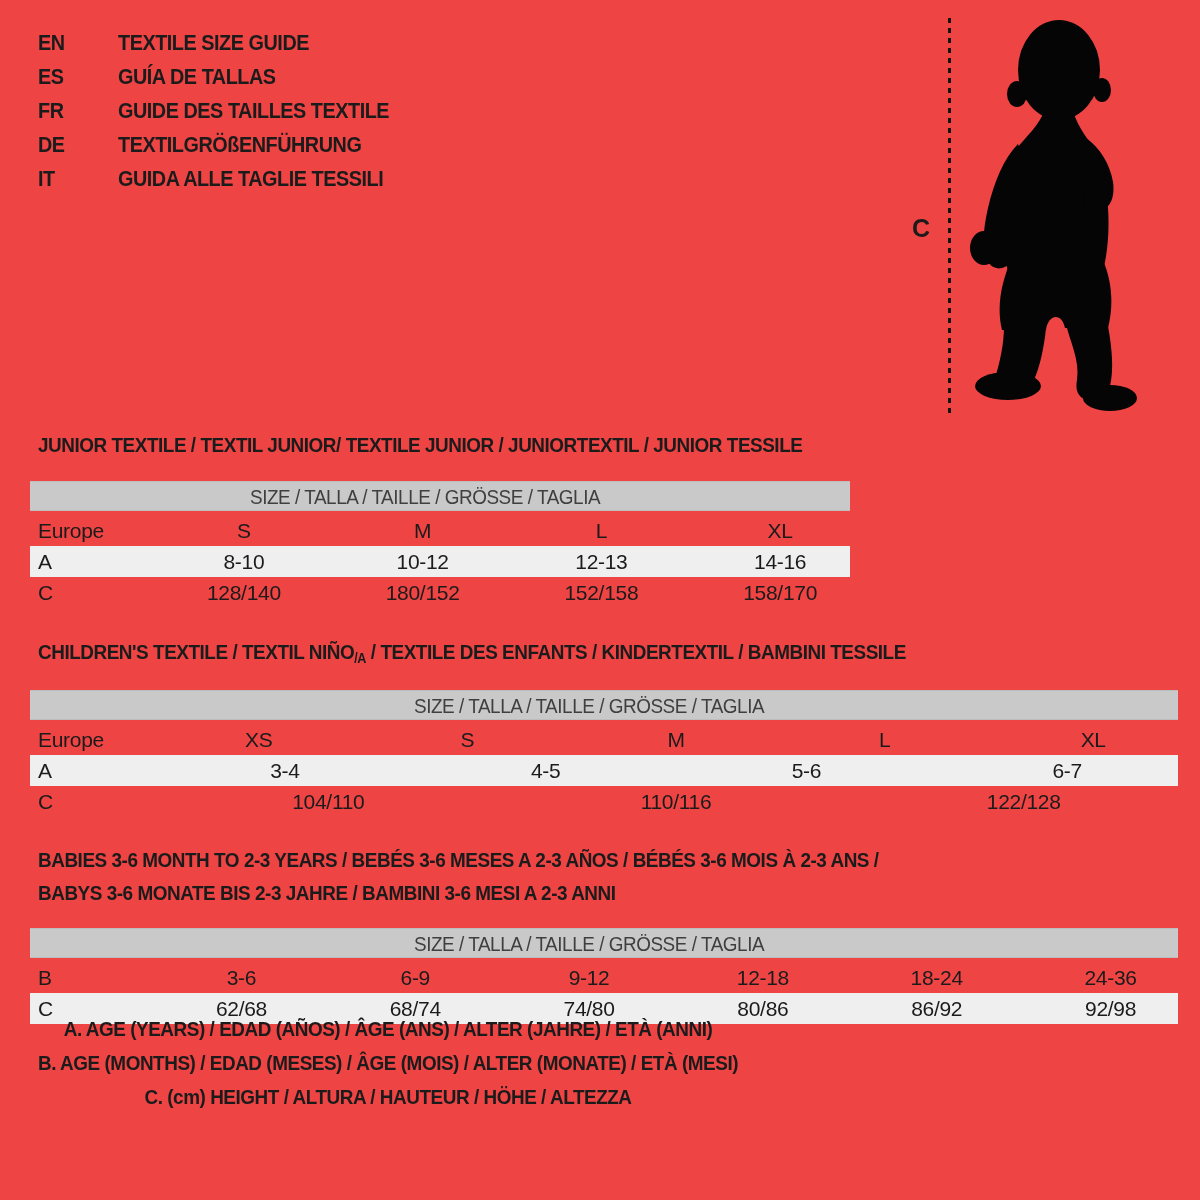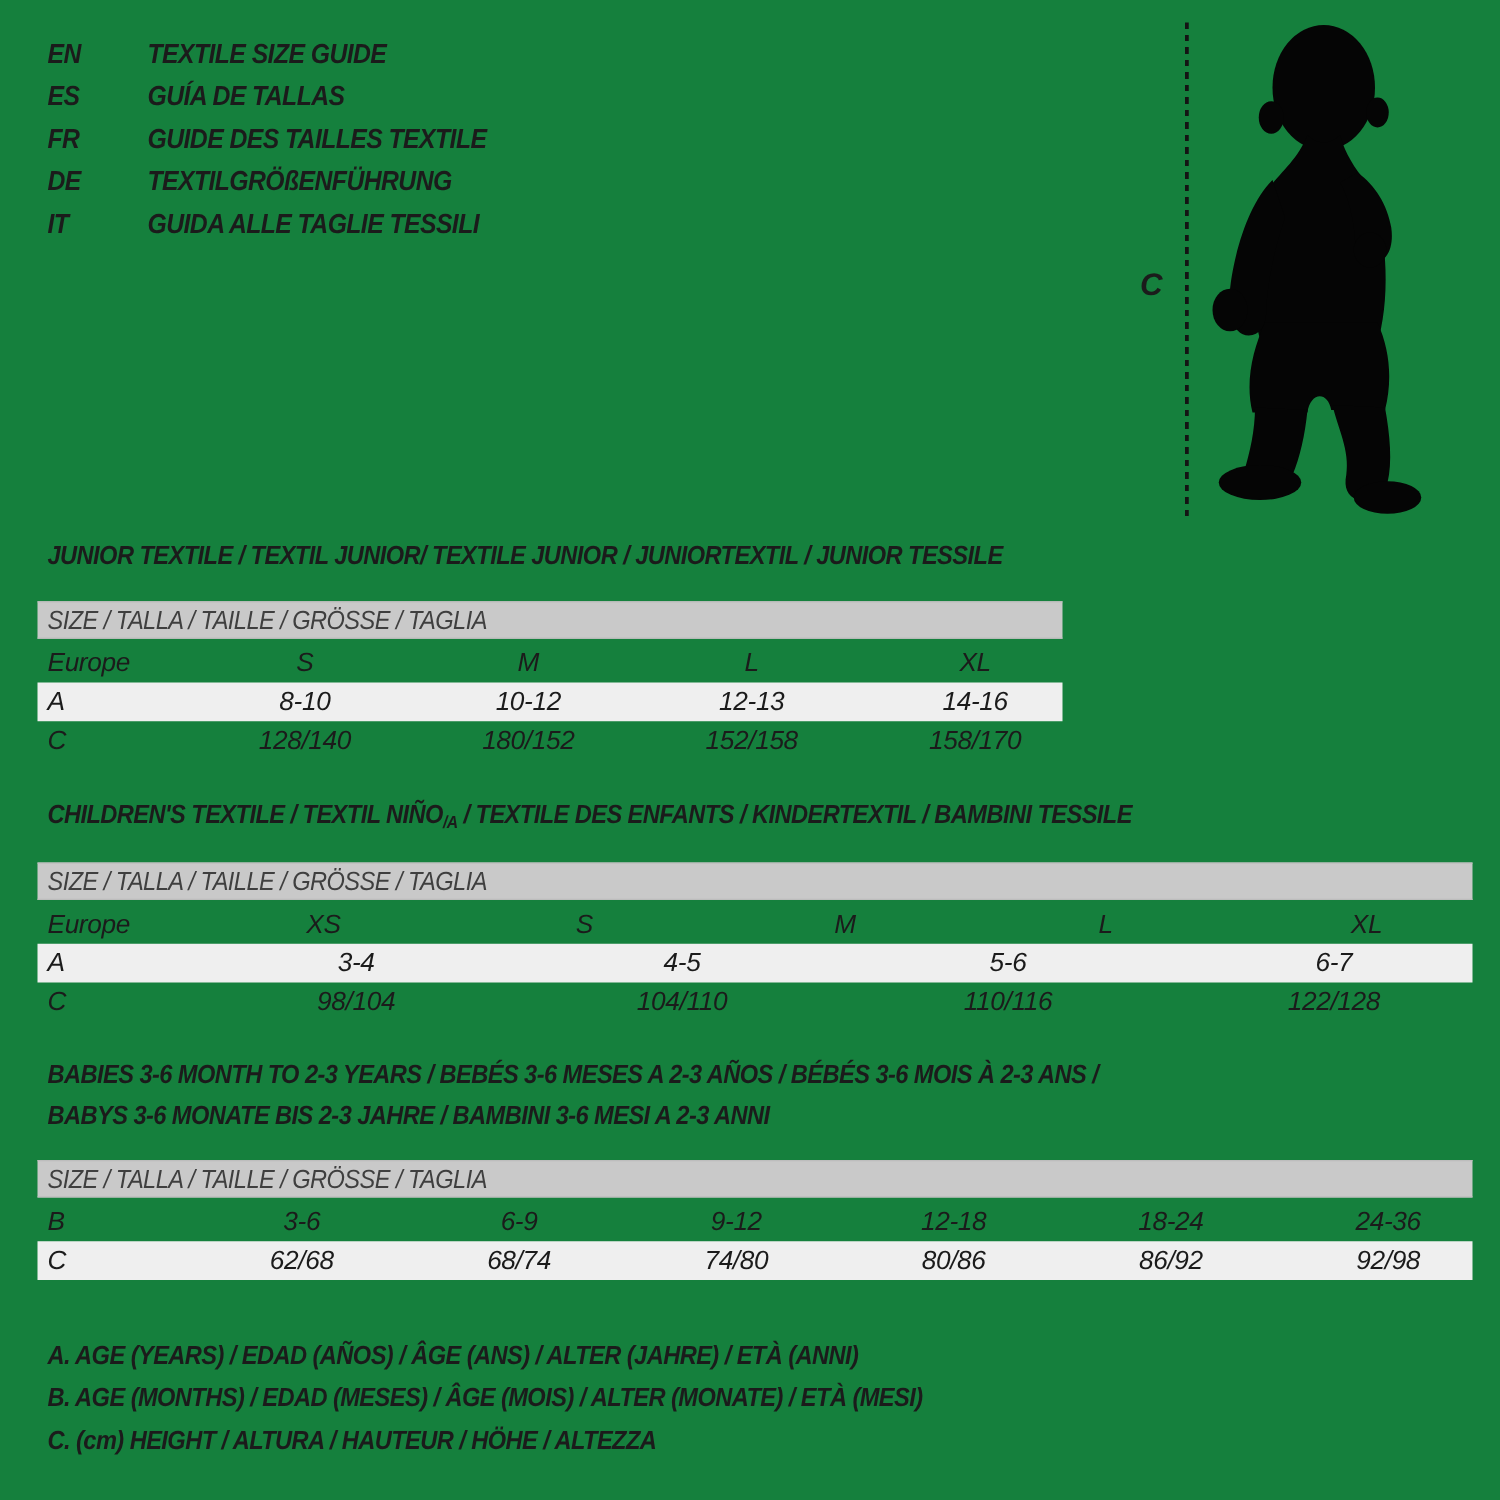--- a/index.html
+++ b/index.html
@@ -8,21 +8,21 @@
     --ink:#1b1b1b;
     --bar-text:#3f3f3f;
   }
   *{margin:0;padding:0;box-sizing:border-box;}
   html,body{background:#fff;}
   body{
     font-family:"Liberation Sans","DejaVu Sans",sans-serif;
     color:var(--ink);
     width:1200px;height:1200px;position:relative;overflow:hidden;
   }
-  .canvas{position:absolute;inset:0;background:#15803d;font-style:italic;}
+  .canvas{position:absolute;inset:0;background:#ef4444;}
 
   
   .lang-list{position:absolute;left:38px;top:26px;}
   .lang-row{display:flex;height:34px;line-height:34px;}
   .lang-code{width:80px;font-weight:700;font-size:22px;letter-spacing:-0.5px;transform:scaleX(0.9);transform-origin:0 50%;}
   .lang-title{font-weight:700;font-size:22px;letter-spacing:-0.5px;white-space:nowrap;transform:scaleX(0.9);transform-origin:0 50%;}
 
   
   .measure-line{
     position:absolute;left:948px;top:18px;width:3px;height:398px;
@@ -36,29 +36,30 @@
     position:absolute;left:38px;font-weight:700;font-size:21px;letter-spacing:-0.5px;
     white-space:nowrap;transform:scaleX(0.9);transform-origin:0 0;
   }
   .sec-title .sub{font-size:14px;vertical-align:-4px;}
   .sizetable{position:absolute;left:30px;}
   .size-bar{
     height:30px;line-height:30px;background:var(--bar);color:var(--bar-text);
     font-size:21px;letter-spacing:-0.5px;padding-left:8px;margin-bottom:4px;
     border-top:1px solid #bdbdbd;border-bottom:1px solid #bdbdbd;
     white-space:nowrap;
+    text-align:center;
   }
   .size-bar span{display:inline-block;transform:scaleX(0.9);transform-origin:0 50%;}
   .t-row{display:flex;height:31px;line-height:31px;font-size:21px;letter-spacing:-0.3px;gap:39px;}
   .t-row.shaded{background:var(--shade);}
   .t-label{width:105px;padding-left:8px;flex:none;}
   .t-cell{flex:1;text-align:center;}
 
   
-  .legend{position:absolute;left:38px;top:1068px;}
+  .legend{position:absolute;left:38px;top:1012px;text-align:center;}
   .legend-line{font-weight:700;font-size:21px;letter-spacing:-0.5px;line-height:34px;white-space:nowrap;transform:scaleX(0.9);transform-origin:0 0;}
 </style>
 </head>
 <body>
 
 <div class="canvas">
 
   <div class="lang-list">
     <div class="lang-row">
       <span class="lang-code">EN</span>
@@ -157,21 +158,20 @@
     </div>
     <div class="t-row shaded">
       <span class="t-label">A</span>
       <span class="t-cell">3-4</span>
       <span class="t-cell">4-5</span>
       <span class="t-cell">5-6</span>
       <span class="t-cell">6-7</span>
     </div>
     <div class="t-row">
       <span class="t-label">C</span>
-      <span class="t-cell">98/104</span>
       <span class="t-cell">104/110</span>
       <span class="t-cell">110/116</span>
       <span class="t-cell">122/128</span>
     </div>
   </div>
 
   <div class="sec-title" style="top:848px">BABIES 3-6 MONTH TO 2-3 YEARS / BEBÉS 3-6 MESES A 2-3 AÑOS / BÉBÉS 3-6 MOIS À 2-3 ANS /</div>
   <div class="sec-title" style="top:881px">BABYS 3-6 MONATE BIS 2-3 JAHRE / BAMBINI 3-6 MESI A 2-3 ANNI</div>
   <div class="sizetable" style="top:928px;width:1148px">
     <div class="size-bar"><span>SIZE / TALLA / TAILLE / GRÖSSE / TAGLIA</span></div>

